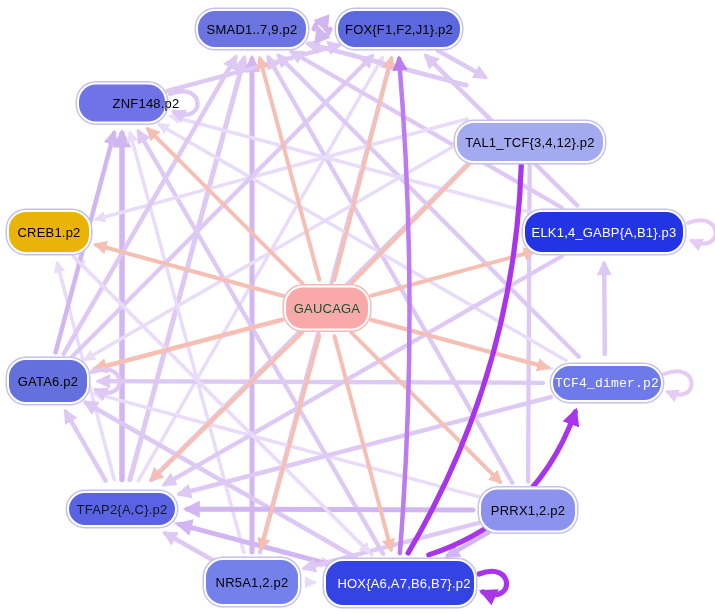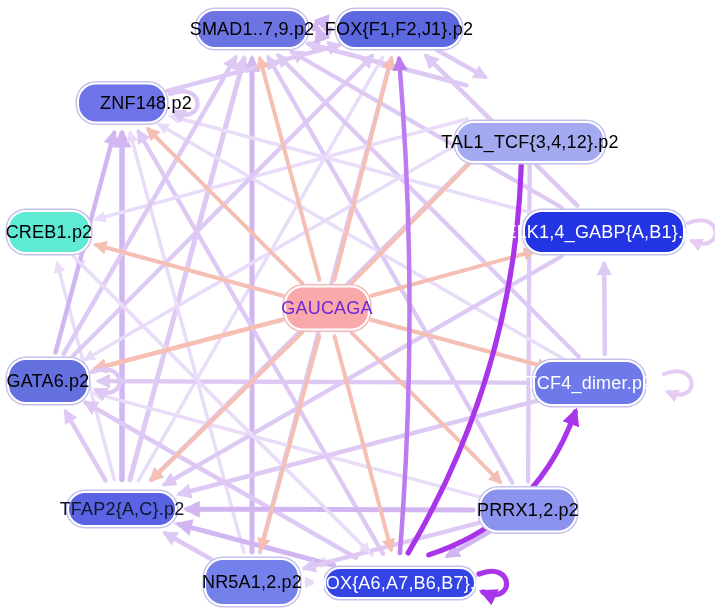--- a/index.html
+++ b/index.html
@@ -15,21 +15,21 @@
     width: 715px; height: 614px;
   }
   #node-layer { position: absolute; left: 0; top: 0; width: 715px; height: 614px; }
   .node {
     position: absolute;
     transform: translate(-50%, -50%);
     box-sizing: border-box;
     display: flex; align-items: center; justify-content: center;
     border-radius: 19px;
     border: 2.5px solid #ffffff;
-    font-size: 18px;
+    font-size: 13px;
     letter-spacing: 0.2px;
     white-space: nowrap;
     cursor: pointer;
     user-select: none;
   }
   .node span { pointer-events: none; }
 </style>
 </head>
 <body>
 
@@ -128,41 +128,41 @@
       </div>
       <div class="node" style="left: 399px; top: 29px; width: 126px; height: 40px; background: rgb(92, 104, 224); color: rgb(0, 0, 0); box-shadow: rgb(198, 192, 236) 0px 0px 0px 1.5px;">
         <span>FOX{F1,F2,J1}.p2</span>
       </div>
       <div class="node" style="left: 122px; top: 103px; width: 90px; height: 41px; background: rgb(110, 116, 232); color: rgb(0, 0, 0); box-shadow: rgb(198, 192, 236) 0px 0px 0px 1.5px; padding-left: 48px;">
         <span>ZNF148.p2</span>
       </div>
       <div class="node" style="left: 530px; top: 102px; width: 150px; height: 42px; background: rgb(164, 170, 240); color: rgb(0, 0, 0); box-shadow: rgb(198, 192, 236) 0px 0px 0px 1.5px; margin-top: 40px;">
         <span>TAL1_TCF{3,4,12}.p2</span>
       </div>
-      <div class="node" style="left: 49px; top: 232px; width: 84px; height: 44px; background: #5eead4; color: rgb(0, 0, 0); box-shadow: rgb(198, 192, 236) 0px 0px 0px 1.5px;">
+      <div class="node" style="left: 49px; top: 232px; width: 84px; height: 44px; background: #eab308; color: rgb(0, 0, 0); box-shadow: rgb(198, 192, 236) 0px 0px 0px 1.5px;">
         <span>CREB1.p2</span>
       </div>
       <div class="node" style="left: 604px; top: 232px; width: 162px; height: 44px; background: rgb(35, 52, 228); color: rgb(255, 255, 255); box-shadow: rgb(198, 192, 236) 0px 0px 0px 1.5px;">
         <span>ELK1,4_GABP{A,B1}.p3</span>
       </div>
-      <div class="node" style="left: 327px; top: 308px; width: 86px; height: 45px; background: rgb(249, 169, 169); color: #6d28d9; box-shadow: rgb(242, 185, 185) 0px 0px 0px 1.5px;">
+      <div class="node" style="left: 327px; top: 308px; width: 86px; height: 45px; background: rgb(249, 169, 169); color: #14532d; box-shadow: rgb(242, 185, 185) 0px 0px 0px 1.5px;">
         <span>GAUCAGA</span>
       </div>
       <div class="node" style="left: 48px; top: 381px; width: 82px; height: 46px; background: rgb(100, 112, 222); color: rgb(0, 0, 0); box-shadow: rgb(198, 192, 236) 0px 0px 0px 1.5px;">
         <span>GATA6.p2</span>
       </div>
-      <div class="node" style="left: 589px; top: 383px; width: 112px; height: 46px; background: rgb(110, 121, 234); color: rgb(255, 255, 255); box-shadow: rgb(198, 192, 236) 0px 0px 0px 1.5px;">
+      <div class="node" style="left: 607px; top: 383px; width: 112px; height: 38px; background: rgb(110, 121, 234); color: rgb(255, 255, 255); box-shadow: rgb(198, 192, 236) 0px 0px 0px 1.5px; font-family: Liberation Mono, monospace;">
         <span>TCF4_dimer.p2</span>
       </div>
       <div class="node" style="left: 122px; top: 509px; width: 110px; height: 36px; background: rgb(90, 99, 228); color: #0f172a; box-shadow: rgb(198, 192, 236) 0px 0px 0px 1.5px;">
         <span>TFAP2{A,C}.p2</span>
       </div>
       <div class="node" style="left: 528px; top: 510px; width: 98px; height: 45px; background: rgb(139, 147, 238); color: rgb(0, 0, 0); box-shadow: rgb(198, 192, 236) 0px 0px 0px 1.5px;">
         <span>PRRX1,2.p2</span>
       </div>
       <div class="node" style="left: 252px; top: 582px; width: 96px; height: 48px; background: rgb(117, 129, 234); color: rgb(0, 0, 0); box-shadow: rgb(198, 192, 236) 0px 0px 0px 1.5px; align-items: center;">
         <span>NR5A1,2.p2</span>
       </div>
-      <div class="node" style="left: 400px; top: 583px; width: 152px; height: 32px; background: rgb(52, 68, 228); color: rgb(255, 255, 255); box-shadow: rgb(198, 192, 236) 0px 0px 0px 1.5px; padding-left: 8px;">
+      <div class="node" style="left: 400px; top: 583px; width: 152px; height: 48px; background: rgb(52, 68, 228); color: rgb(255, 255, 255); box-shadow: rgb(198, 192, 236) 0px 0px 0px 1.5px; padding-left: 8px;">
         <span>HOX{A6,A7,B6,B7}.p2</span>
       </div>
     </div>
 </div>
 
 </body></html>

